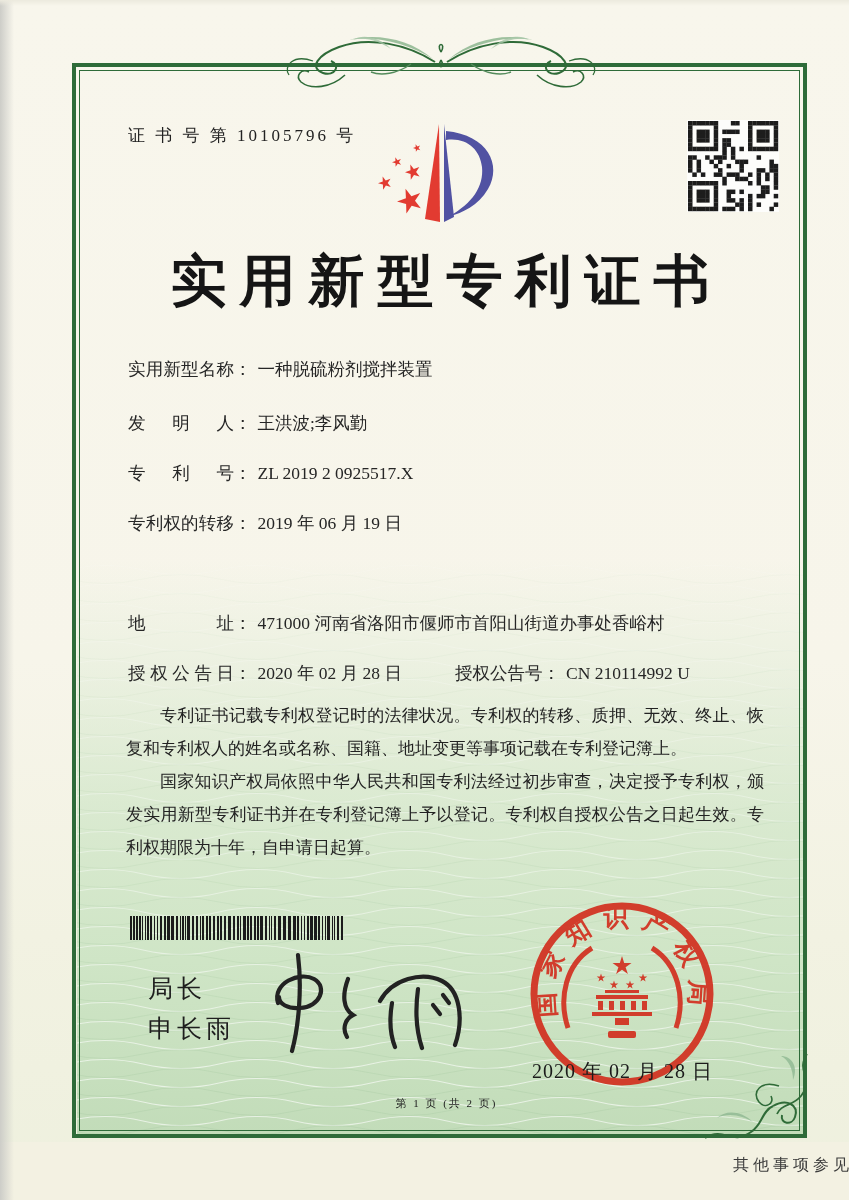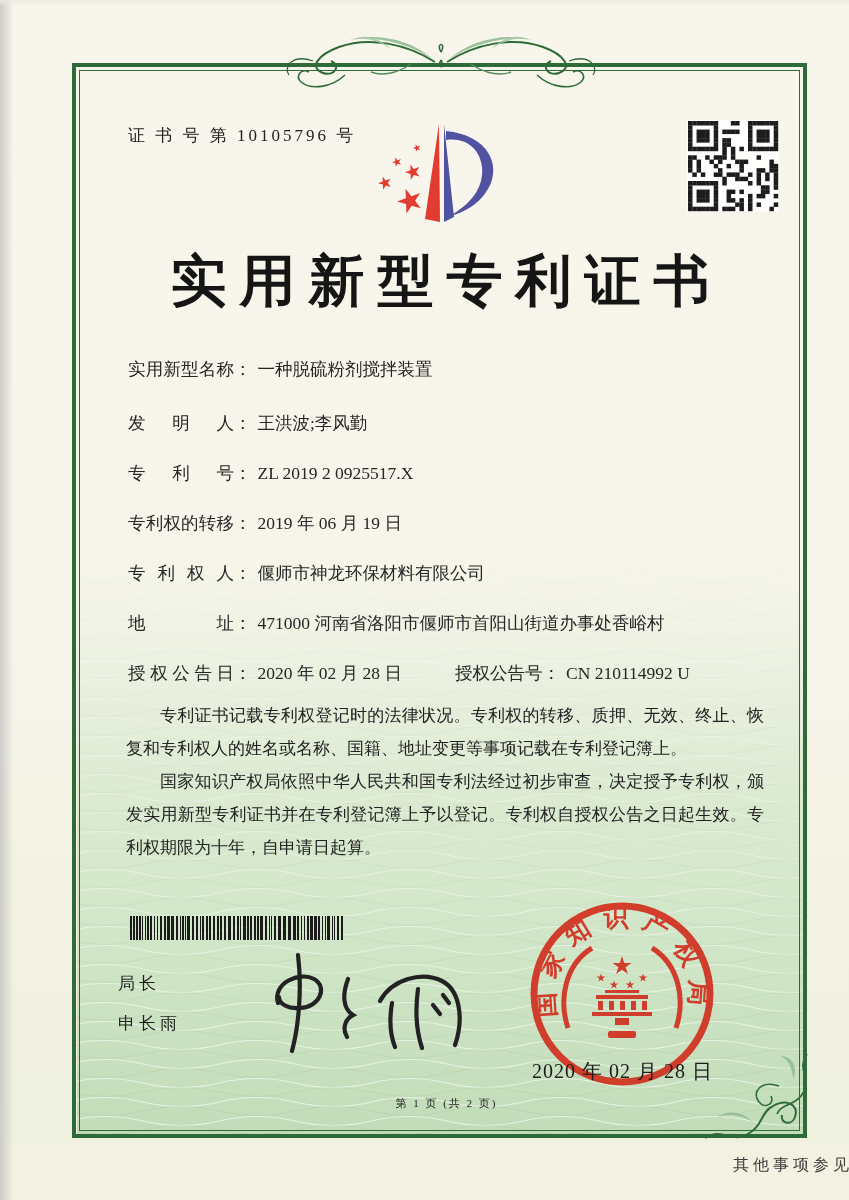--- a/index.html
+++ b/index.html
@@ -20,21 +20,21 @@
   .frame-inner{position:absolute;left:3px;top:3px;right:3px;bottom:3px;border:1.5px solid #2e6b39;}
   .z4{z-index:4}
   .cert-no{left:128px;top:124px;font-size:17px;letter-spacing:3px;color:#222}
   .title{left:0;right:0;top:244px;text-align:center;font-size:56px;font-weight:700;letter-spacing:13px;color:#151515}
   .frow{left:128px;font-size:17.5px;white-space:nowrap;color:#262626}
   .flabel{display:inline-block;width:106px;text-align:justify;text-align-last:justify;vertical-align:bottom;}
   .fcolon{margin-right:6px}
   .grant2{position:absolute;left:327px;top:0;white-space:nowrap}
   .paras{left:126px;top:699px;width:638px;font-size:17px;line-height:33px;text-align:justify;color:#222}
   .paras p{margin:0;text-indent:2em}
-  .officials{left:118px;font-size:17px;letter-spacing:4px;color:#1e1e1e}
+  .officials{left:148px;font-size:25px;letter-spacing:4px;color:#1e1e1e}
   .seal-date{left:500px;top:1058px;width:245px;text-align:center;font-size:20px;letter-spacing:1px;color:#1b1b1b;z-index:6}
   .page-no{left:0;right:0;top:1096px;text-align:center;font-size:11px;letter-spacing:2px;color:#222;z-index:4}
   .back-note{left:0;right:0;top:1155px;text-align:right;font-size:16px;letter-spacing:4px;color:#3c3c3c;z-index:4}
   svg{display:block}
 </style>
 </head>
 <body>
 
 <div class="page">
 
@@ -357,23 +357,20 @@
   </div>
   <div class="abs z4 frow" style="top:357px">
     <span class="flabel">实用新型名称</span><span class="fcolon">：</span><span>一种脱硫粉剂搅拌装置</span>
   </div>
   <div class="abs z4 frow" style="top:461px">
     <span class="flabel">专利号</span><span class="fcolon">：</span><span>ZL 2019 2 0925517.X</span>
   </div>
   <div class="abs z4 frow" style="top:511px">
     <span class="flabel">专利权的转移</span><span class="fcolon">：</span><span>2019 年 06 月 19 日</span>
   </div>
-  <div class="abs z4 frow" style="top:561px">
-    <span class="flabel">专利权人</span><span class="fcolon">：</span><span>偃师市神龙环保材料有限公司</span>
-  </div>
   <div class="abs z4 frow" style="top:611px">
     <span class="flabel">地址</span><span class="fcolon">：</span><span>471000 河南省洛阳市偃师市首阳山街道办事处香峪村</span>
   </div>
   <div class="abs z4 frow" style="top:661px;width:640px">
     <span class="flabel">授权公告日</span><span class="fcolon">：</span><span>2020 年 02 月 28 日</span>
     <span class="grant2"><span>授权公告号</span><span class="fcolon">：</span><span>CN 210114992 U</span></span>
   </div>
 
   <div class="abs z4 paras">
     <p>专利证书记载专利权登记时的法律状况。专利权的转移、质押、无效、终止、恢复和专利权人的姓名或名称、国籍、地址变更等事项记载在专利登记簿上。</p>

